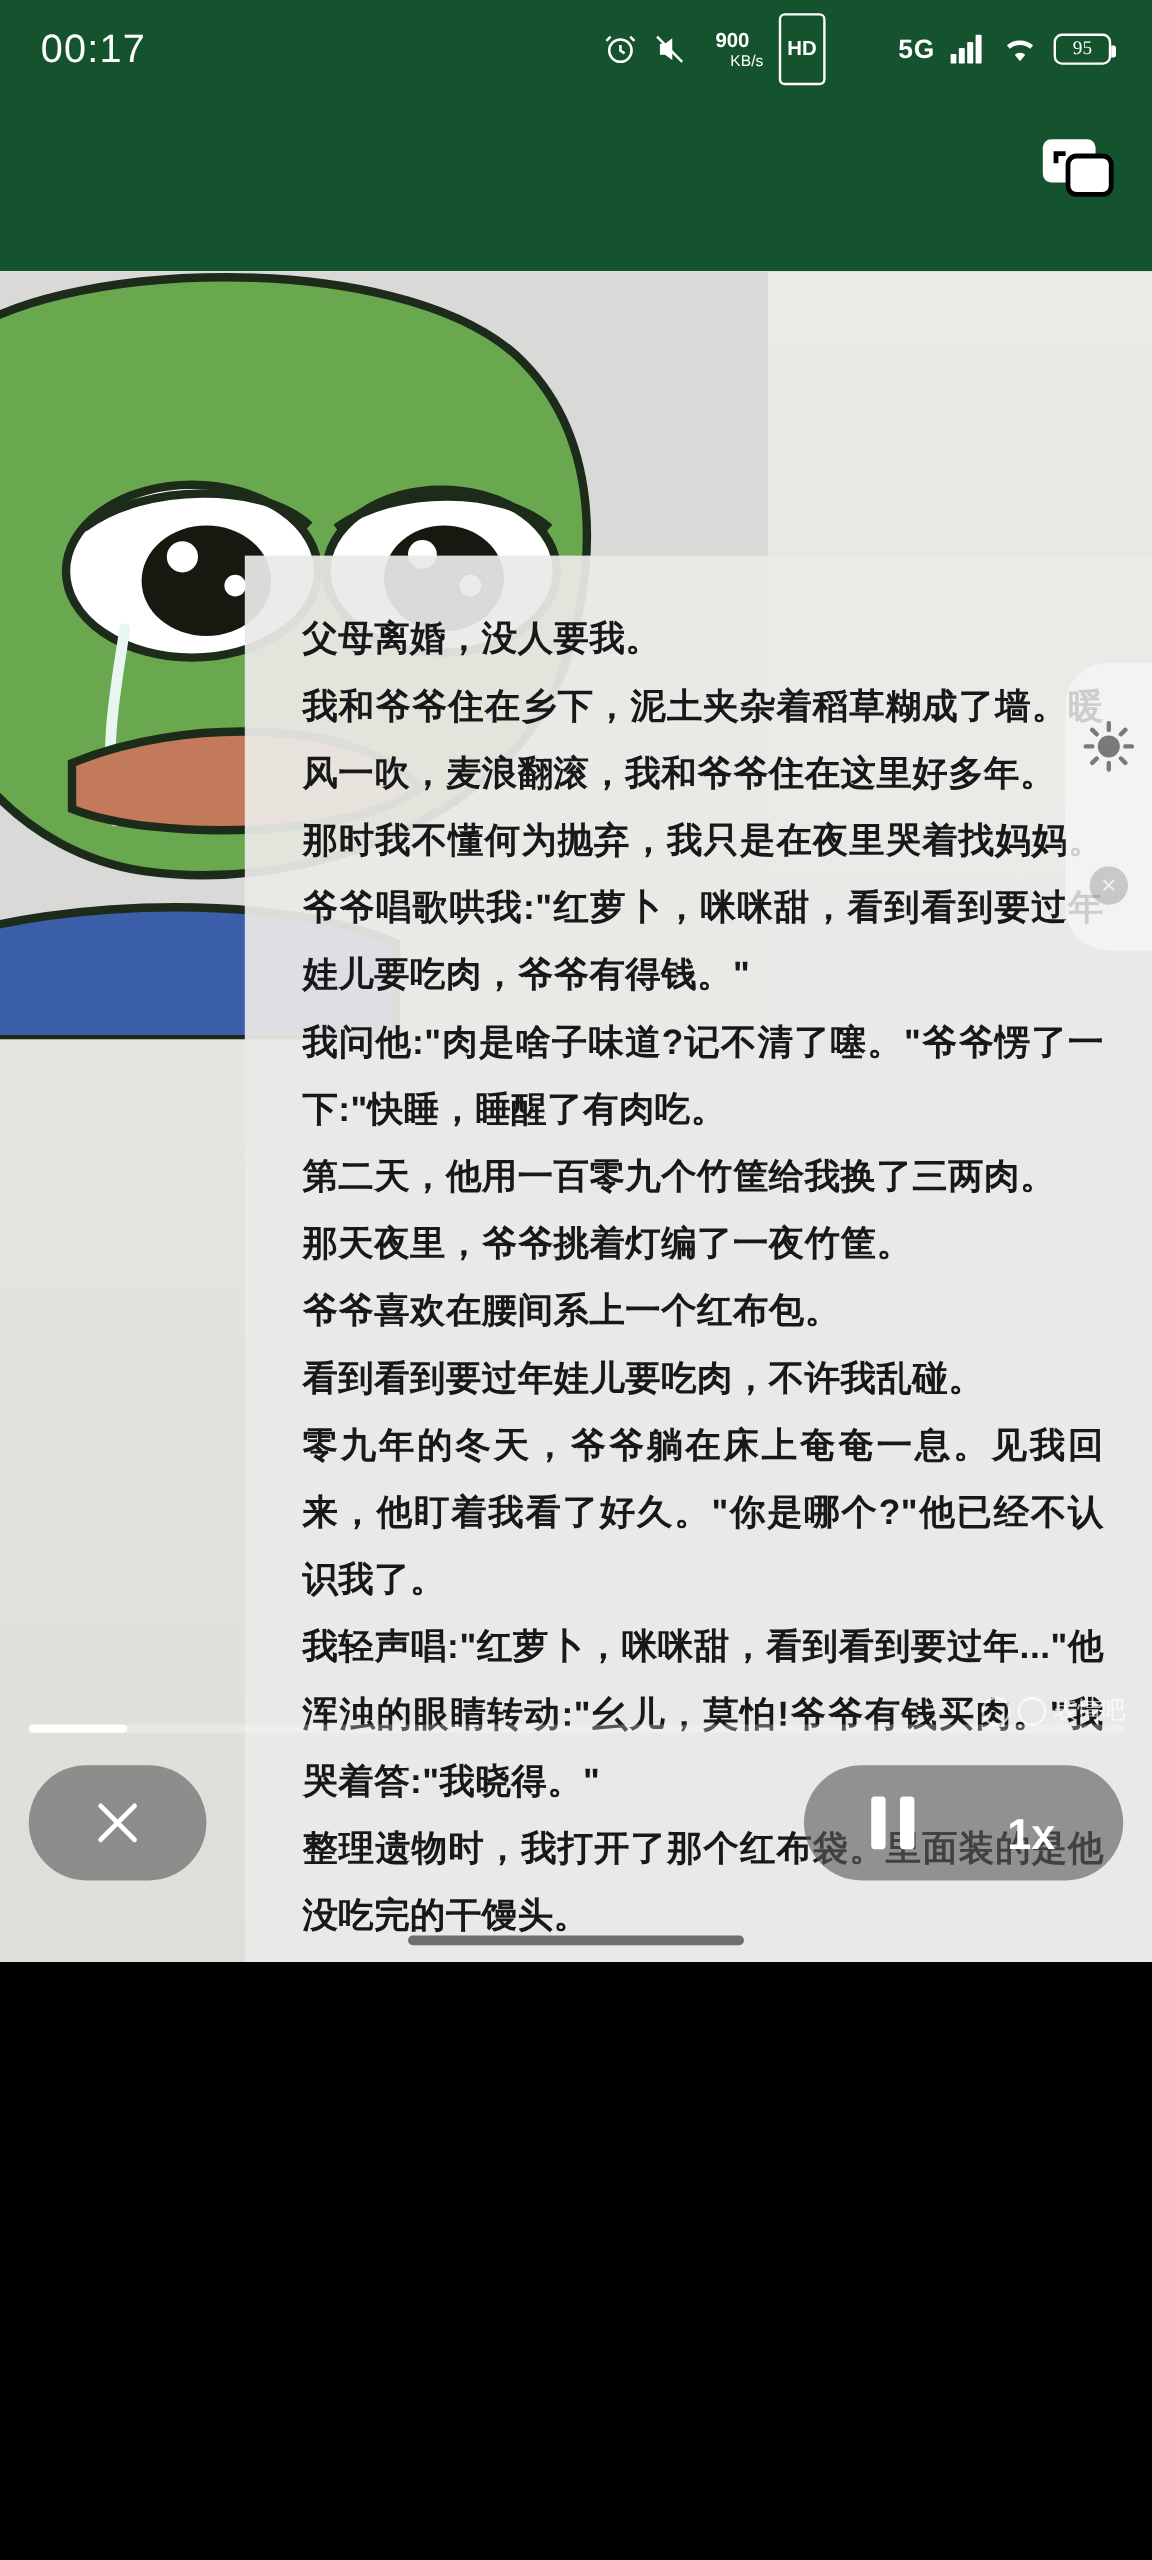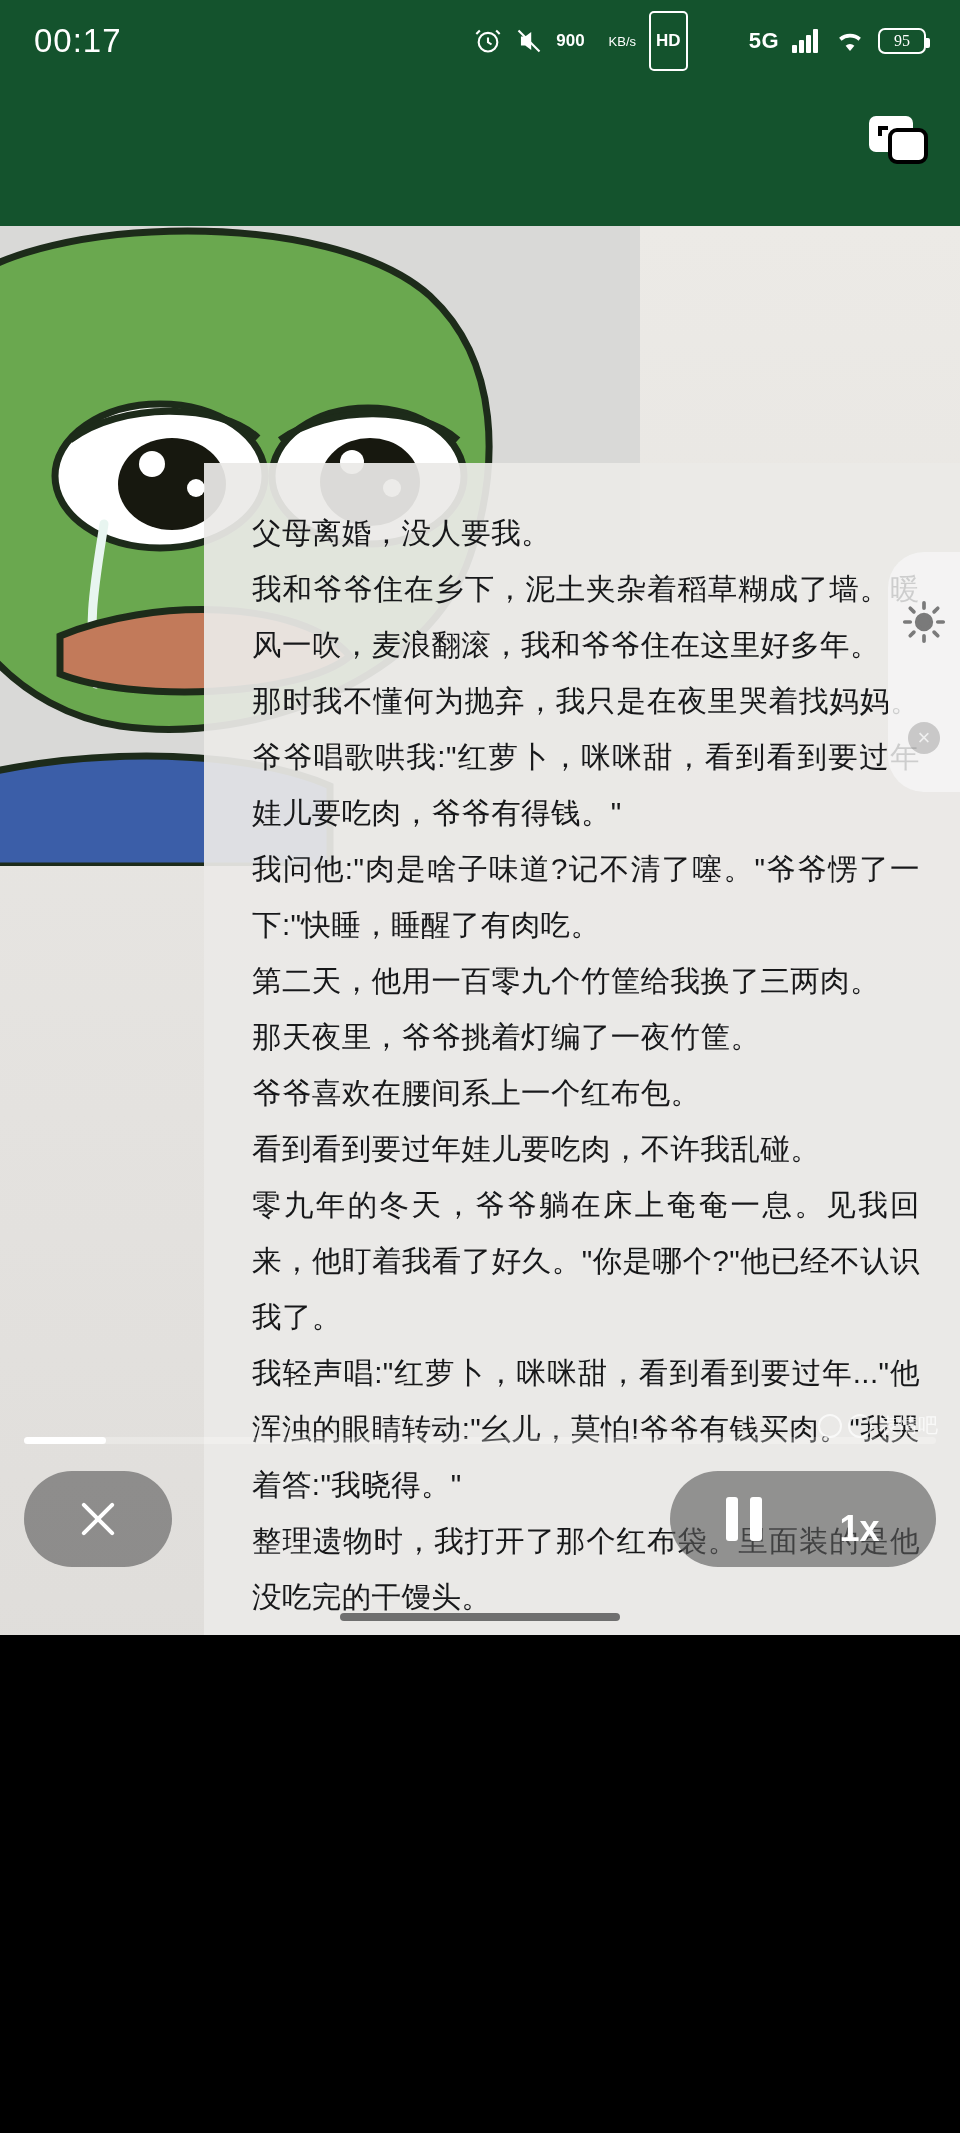--- a/index.html
+++ b/index.html
@@ -37,21 +37,21 @@
     font-family: "Liberation Sans", sans-serif;
   }
   .status-right {
     display: flex;
     align-items: center;
     gap: 13px;
   }
   .status-right svg { display: block; }
   .net-speed {
     display: flex;
-    flex-direction: row;
+    flex-direction: column;
     align-items: center;
     line-height: 1;
     font-size: 15px;
     color: #fff;
   }
   .net-speed .val { font-size: 17px; font-weight: bold; }
   .net-speed .unit { font-size: 13px; margin-top: 2px; margin-left: 24px; }
   .badge-hd {
     border: 2px solid #fff;
     border-radius: 5px;
@@ -136,20 +136,21 @@
     padding: 42px 40px 30px 48px;
     overflow: hidden;
   }
   .text-card p {
     color: #17181a;
     font-size: 29.5px;
     line-height: 56px;
     font-family: "Liberation Sans", sans-serif;
     letter-spacing: 0.4px;
     text-align: justify;
+    font-weight: bold;
   }
 
   
   .side-widget {
     position: absolute;
     right: 0;
     top: 326px;
     width: 72px;
     height: 240px;
     background: rgba(245,245,245,0.82);

